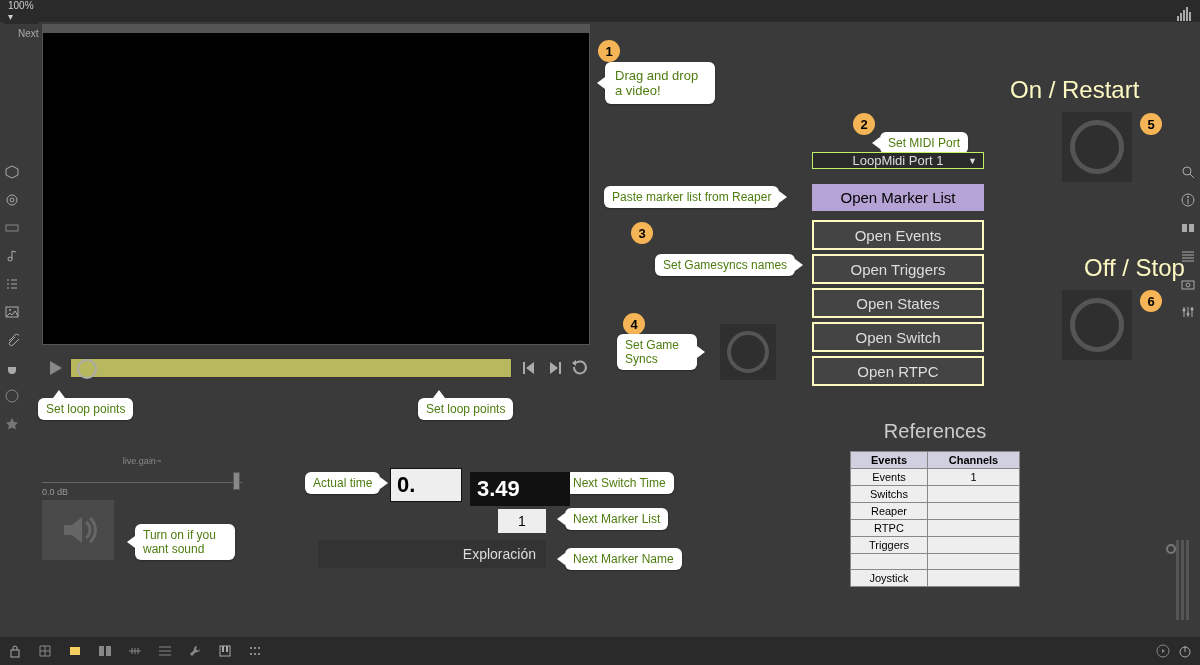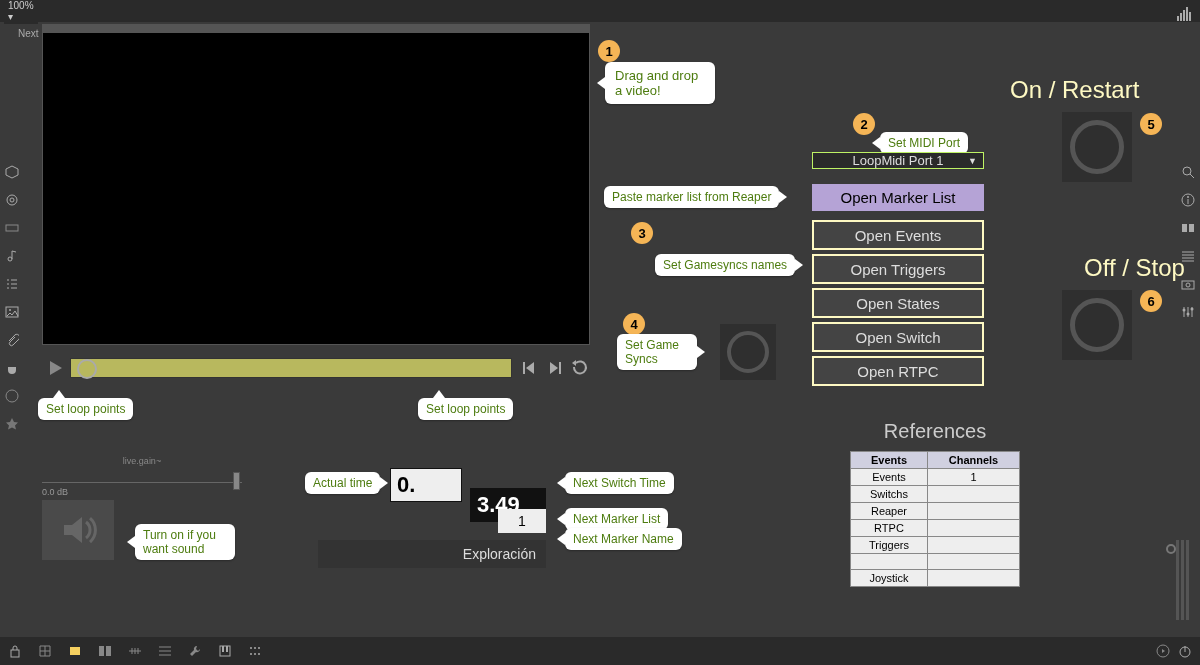--- a/index.html
+++ b/index.html
@@ -199,21 +199,21 @@
 <div class="callout small cl-left" style="left:880px;top:132px">Set MIDI Port</div>
 <div class="callout small cl-right" style="left:604px;top:186px">Paste marker list from Reaper</div>
 <div class="callout small cl-right" style="left:655px;top:254px">Set Gamesyncs names</div>
 <div class="callout small cl-right" style="left:617px;top:334px;width:80px;white-space:pre-line">Set Game
 Syncs</div>
 <div class="callout small cl-up" style="left:38px;top:398px">Set loop points</div>
 <div class="callout small cl-up" style="left:418px;top:398px">Set loop points</div>
 <div class="callout small cl-right" style="left:305px;top:472px">Actual time</div>
 <div class="callout small cl-left" style="left:565px;top:472px">Next Switch Time</div>
 <div class="callout small cl-left" style="left:565px;top:508px">Next Marker List</div>
-<div class="callout small cl-left" style="left:565px;top:528px">Next Marker Name</div>
+<div class="callout small cl-left" style="left:565px;top:548px">Next Marker Name</div>
 <div class="callout small cl-left" style="left:135px;top:524px;width:100px">Turn on if you want sound</div>
 
 <div class="midi-select">LoopMidi Port 1</div>
 
 <div class="btn-purple" style="top:184px">Open Marker List</div>
 <div class="btn-dark" style="top:220px">Open Events</div>
 <div class="btn-dark" style="top:254px">Open Triggers</div>
 <div class="btn-dark" style="top:288px">Open States</div>
 <div class="btn-dark" style="top:322px">Open Switch</div>
 <div class="btn-dark" style="top:356px">Open RTPC</div>
@@ -231,21 +231,21 @@
   <div class="gain-db">0.0 dB</div>
 </div>
 <div class="sound-box">
   <svg viewBox="0 0 40 40">
       <path d="M6 15v10h8l10 8V7l-10 8z"></path>
       <path d="M28 12a10 10 0 0 1 0 16M32 8a16 16 0 0 1 0 24" fill="none" stroke="#666" stroke-width="3"></path>
     </svg>
 </div>
 
 <div class="time-box time-light" style="left:390px;top:468px;width:72px">0.</div>
-<div class="time-box time-dark" style="left:470px;top:488px;width:76px">3.49</div>
+<div class="time-box time-dark" style="left:470px;top:472px;width:100px">3.49</div>
 <div class="small-num">1</div>
 <div class="list-box">Exploración</div>
 
 <div class="refs">
   <div class="refs-title">References</div>
   <table>
     <tbody>
         <tr>
           <th>Events</th>
           <th>Channels</th>

